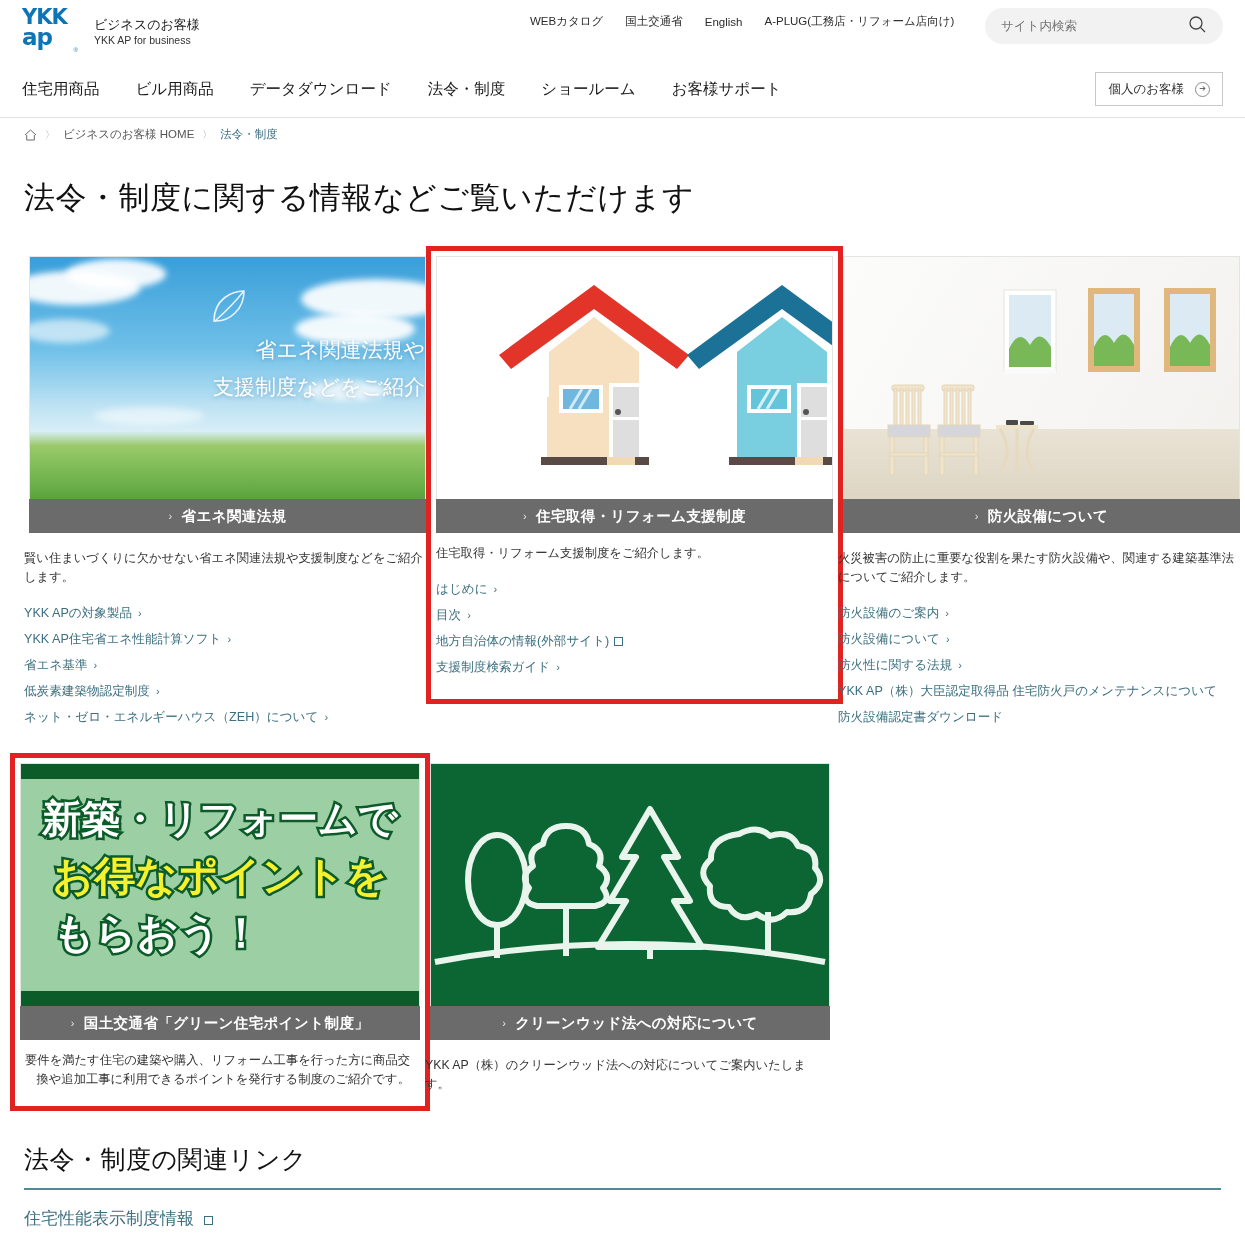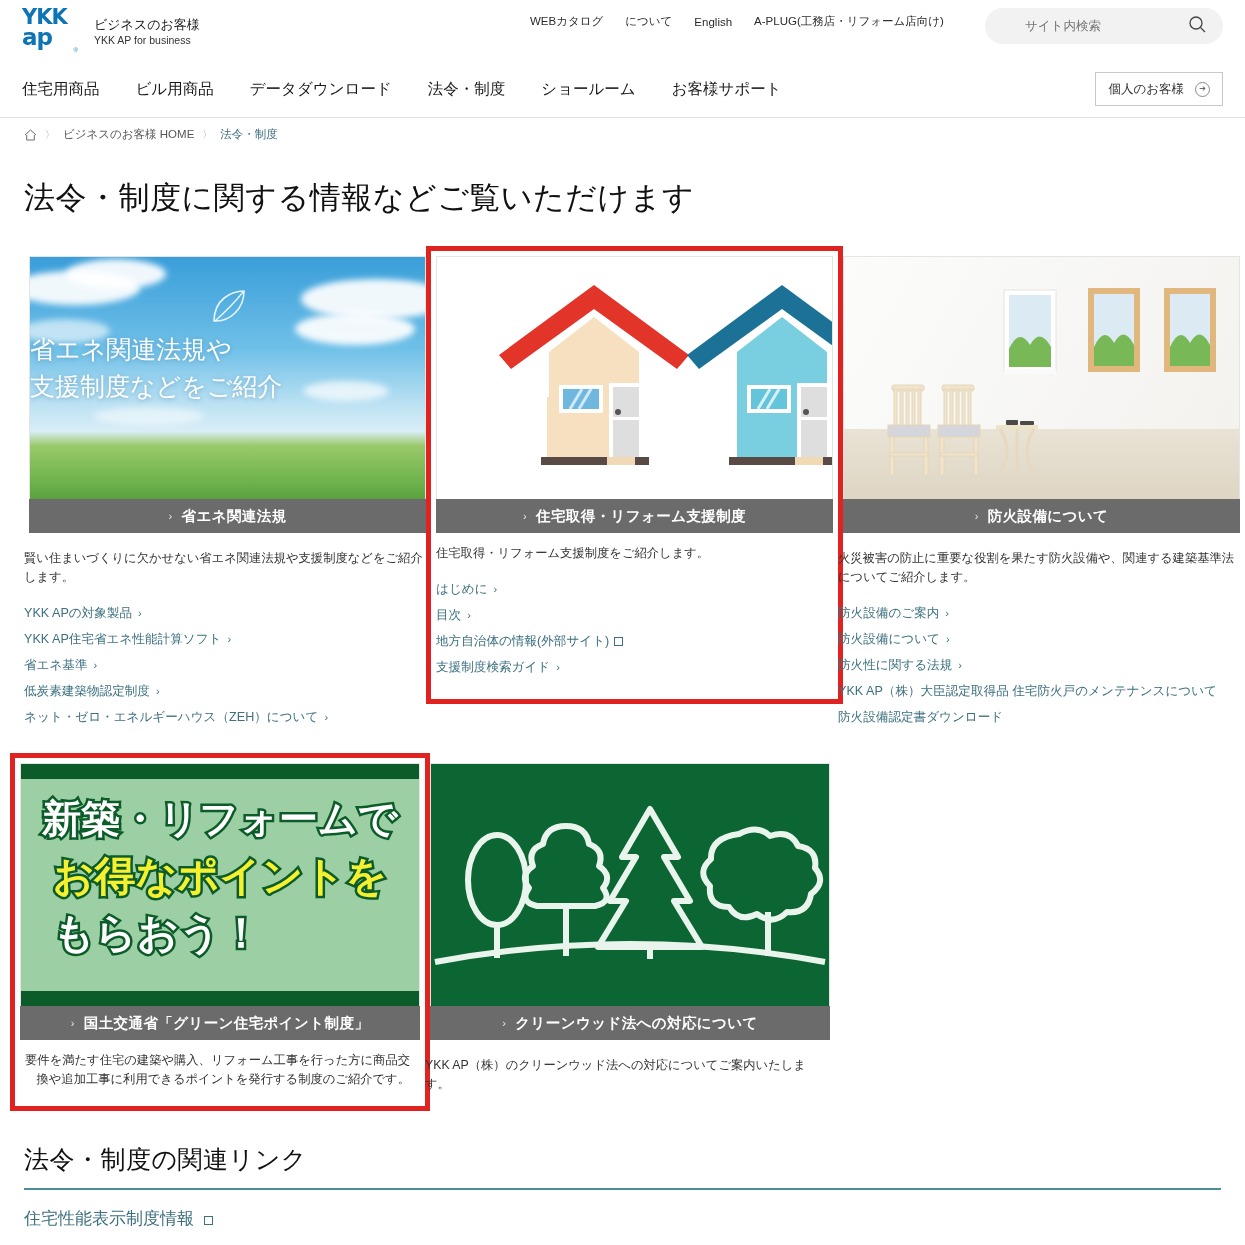--- a/index.html
+++ b/index.html
@@ -49,21 +49,20 @@
   .search-box {
     position: absolute; right: 22px; top: 8px;
     width: 238px; height: 36px;
     background: #f2f2f2; border-radius: 18px;
     display: flex; align-items: center; padding: 0 16px;
   }
   .search-box input {
     border: none; background: transparent; outline: none;
     font-size: 12.5px; color: #0f172a; width: 190px;
     font-family: "Liberation Sans", sans-serif;
-    margin-left: 24px;
   }
   .search-box .mag { margin-left: auto; }
 
   
   .mainnav {
     height: 56px;
     display: flex; align-items: center;
     padding-left: 22px;
     position: relative;
     border-bottom: 1px solid #e2e2e2;
@@ -164,22 +163,22 @@
     content:""; position:absolute; left:1px; top:-1px; width:6px; height:1px; background:#3d7080;
   }
 
   
   .sky {
     position:absolute; inset:0;
     background: linear-gradient(180deg,#3a9ed9 0%, #6fc0e8 38%, #bfe3f3 62%, #d9eef7 72%, #9ac96a 78%, #71b44e 92%, #5aa23e 100%);
   }
   .cloud { position:absolute; background:#fff; border-radius:50%; filter: blur(3px); opacity:.92; }
   .sky-text {
-    position:absolute; width:100%; top:74px; text-align:left;
-    color:#fff; font-size:25px; line-height:37px; font-weight:500;
+    position:absolute; width:100%; top:74px; text-align:right;
+    color:#fff; font-size:21px; line-height:37px; font-weight:500;
     text-shadow: 0 1px 4px rgba(60,110,150,.45);
   }
   .leaf-ic { position:absolute; left:50%; top:30px; transform:translateX(-50%); }
 
   
   .houses { position:absolute; inset:0; background:#fff; }
 
   
   .room { position:absolute; inset:0; background: linear-gradient(180deg,#fbfbf9 0%, #f6f5f2 64%, #efece4 70%, #e8e2d4 100%); }
   .room .wall { position:absolute; left:0; right:0; top:0; height:71%; background:linear-gradient(120deg,#fcfcfb 0%,#f3f2ef 100%); }
@@ -226,21 +225,21 @@
       <span class="reg">®</span>
     </div>
     <div class="logo-text">
       <div class="jp">ビジネスのお客様</div>
       <div class="en">YKK AP for business</div>
     </div>
   </div>
 
   <div class="util-links">
     <a>WEBカタログ</a>
-    <a>について</a>
+    <a>国土交通省</a>
     <a>English</a>
     <a>A-PLUG(工務店・リフォーム店向け)</a>
   </div>
 
   <div class="search-box">
     <input type="text" placeholder="サイト内検索" style="">
     <span class="mag">
       <svg width="19" height="19" viewBox="0 0 19 19">
           <circle cx="8" cy="8" r="6" fill="none" stroke="#444" stroke-width="1.3"></circle>
           <line x1="12.4" y1="12.4" x2="17" y2="17" stroke="#444" stroke-width="1.3"></line>

